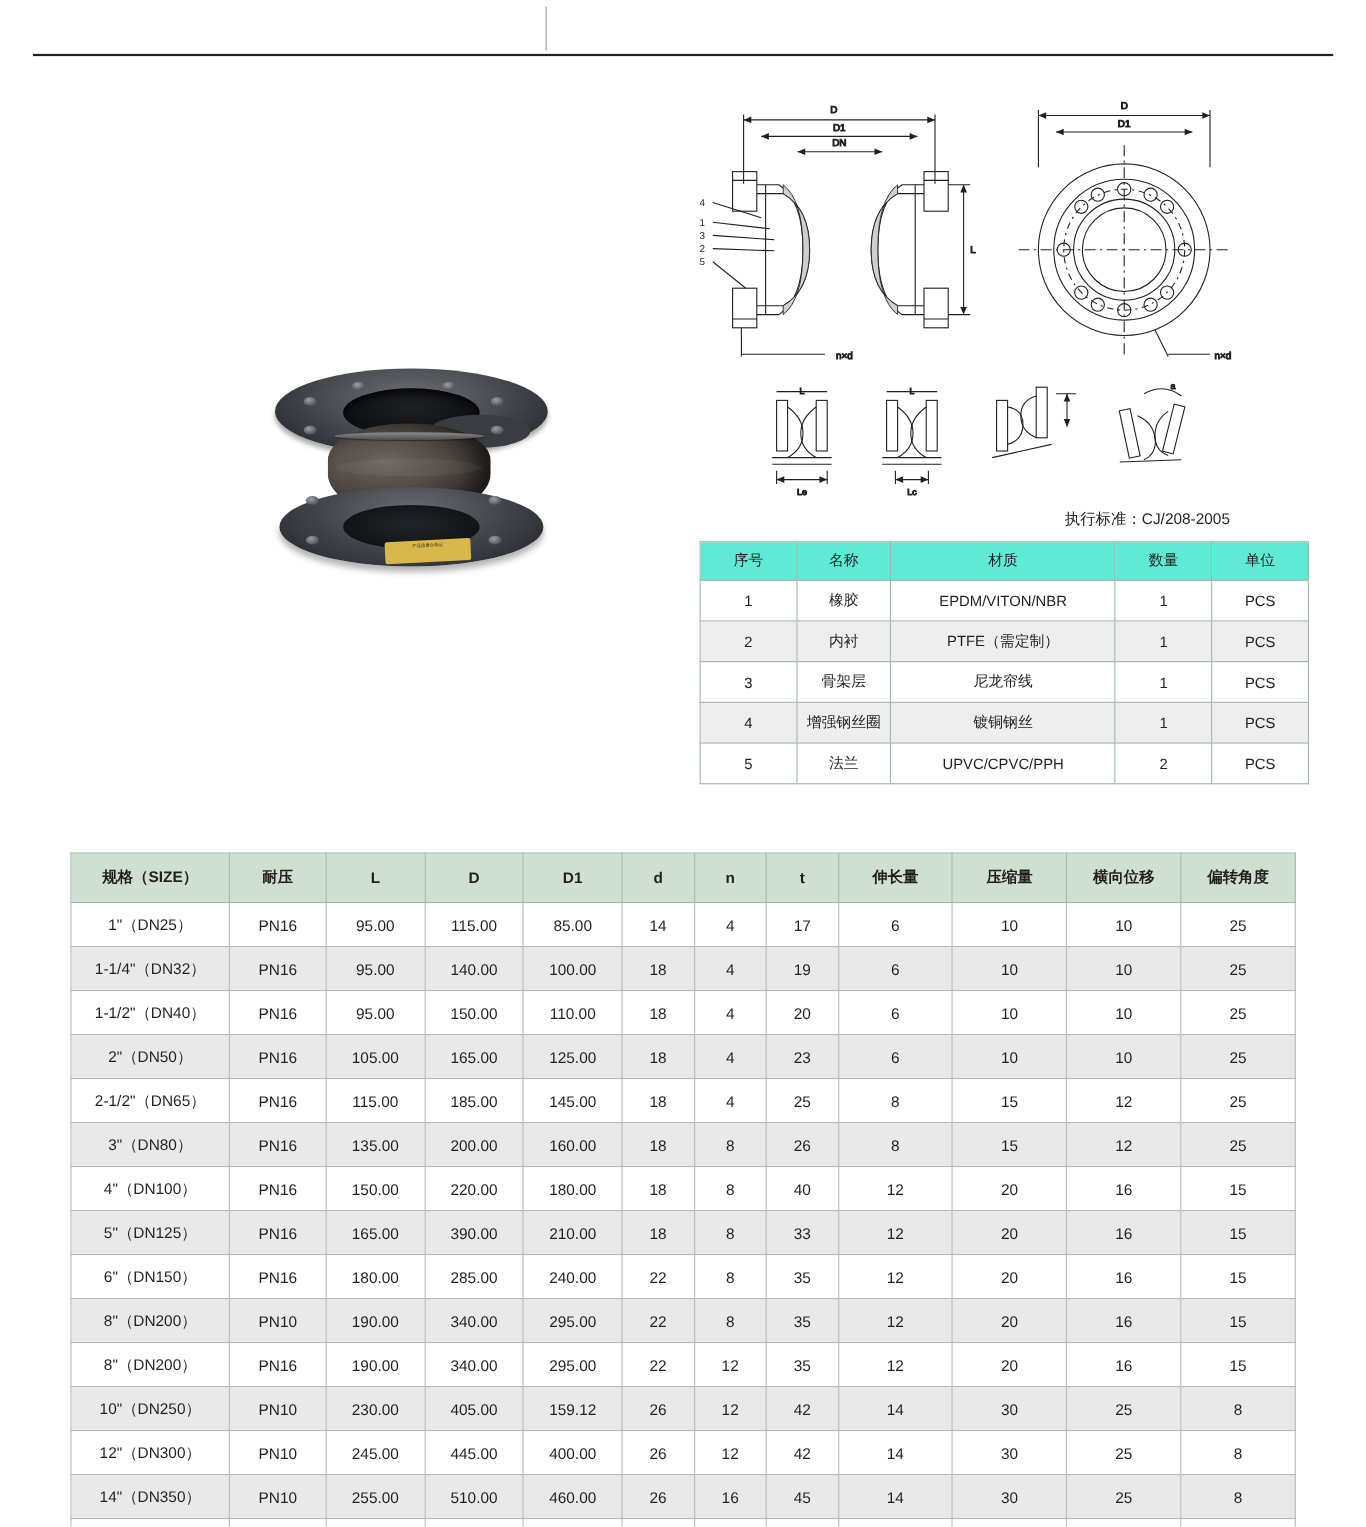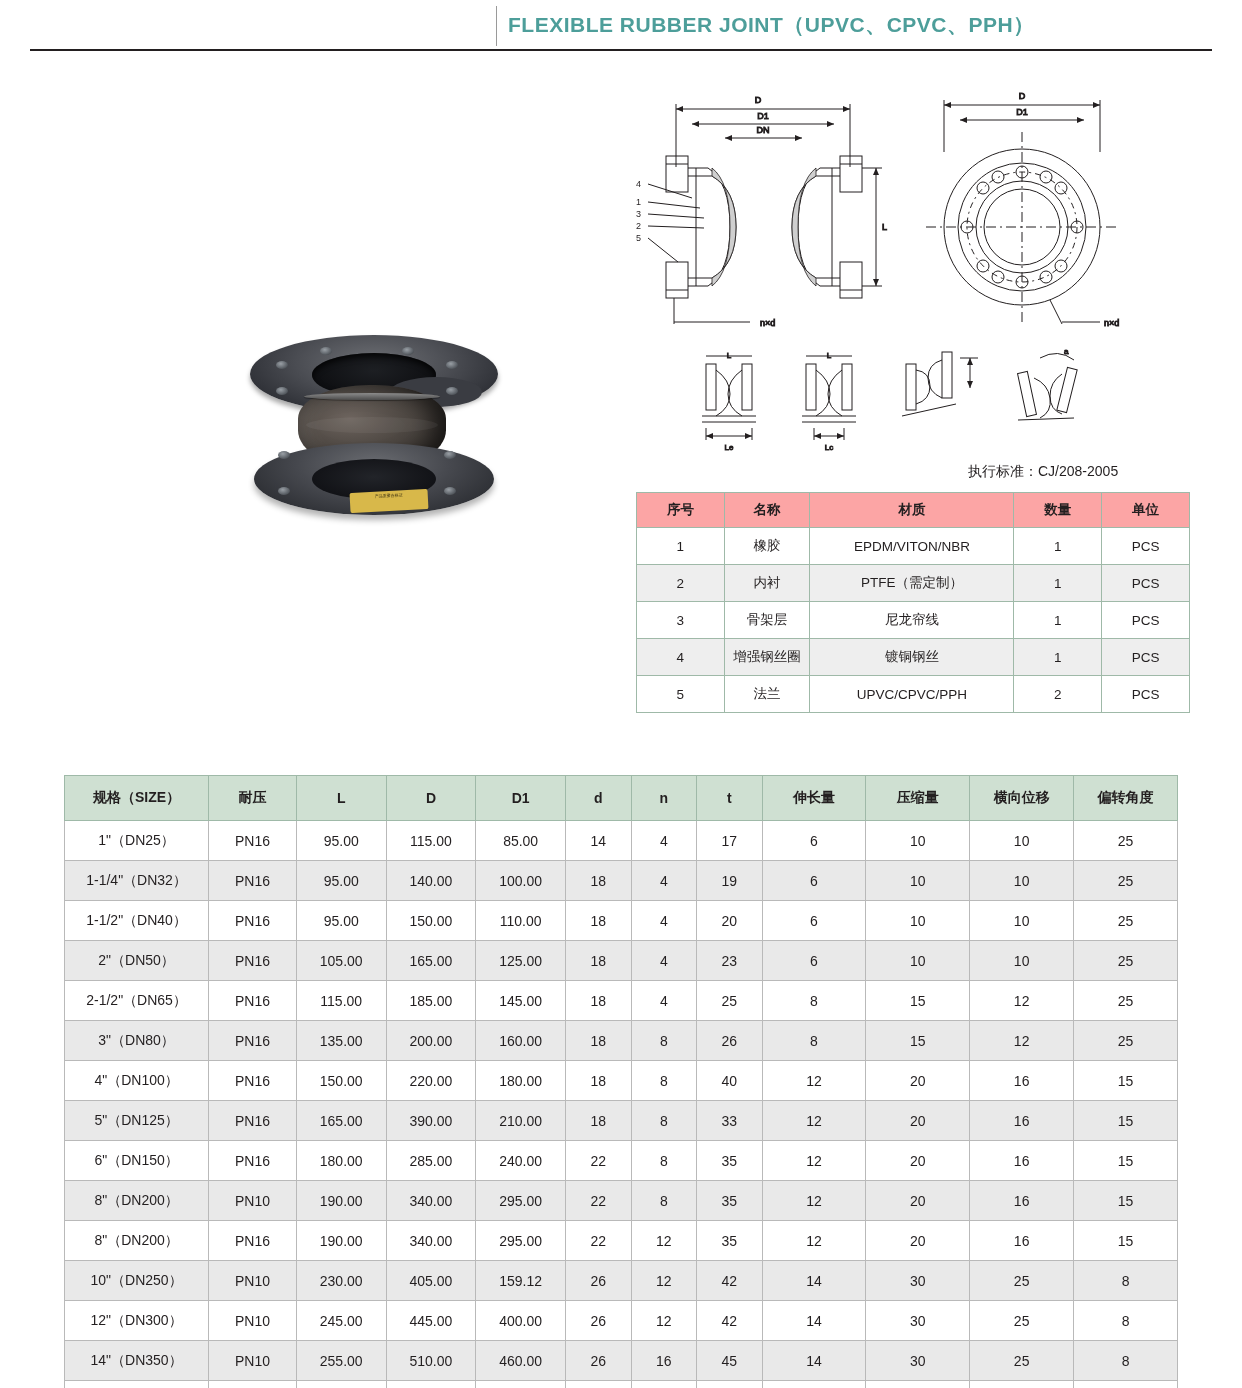--- a/index.html
+++ b/index.html
@@ -113,22 +113,22 @@
     font-size:13.5px;
   }
   .parts th,.parts td{
     border:1px solid #9fb9a8;
     text-align:center;
     color:#231f20;
     height:34px;
     font-weight:normal;
   }
   .parts thead th{
-    background:#fca5a5;
-    font-weight:bold;
+    background:#5eead4;
+    font-weight:normal;
     height:32px;
   }
   .parts tbody tr:nth-child(even) td{background:#eeeeee;}
   .parts tbody tr:nth-child(odd) td{background:#ffffff;}
   .parts .c-no{width:80px;}
   .parts .c-name{width:78px;}
   .parts .c-mat{width:190px;}
   .parts .c-qty{width:80px;}
   .parts .c-unit{width:80px;}
 
@@ -158,21 +158,20 @@
   .spec .w-n{width:86px;}
   .spec .w-s{width:62px;}
   .spec .w-m{width:100px;}
   svg text{font-family:"Liberation Sans","DejaVu Sans",sans-serif;}
 </style>
 </head>
 <body>
 
 <div class="header">
   <div class="vsep"></div>
-  <div class="title-en">FLEXIBLE RUBBER JOINT（UPVC、CPVC、PPH）</div>
   <div class="rule"></div>
 </div>
 
 <div class="photo">
   <div class="pl-flange f-top">
     <div class="f-top-inner">
       <div class="f-top-bore"></div>
     </div>
   </div>
   <div class="bolt" style="left:44px;top:36px;"></div>

